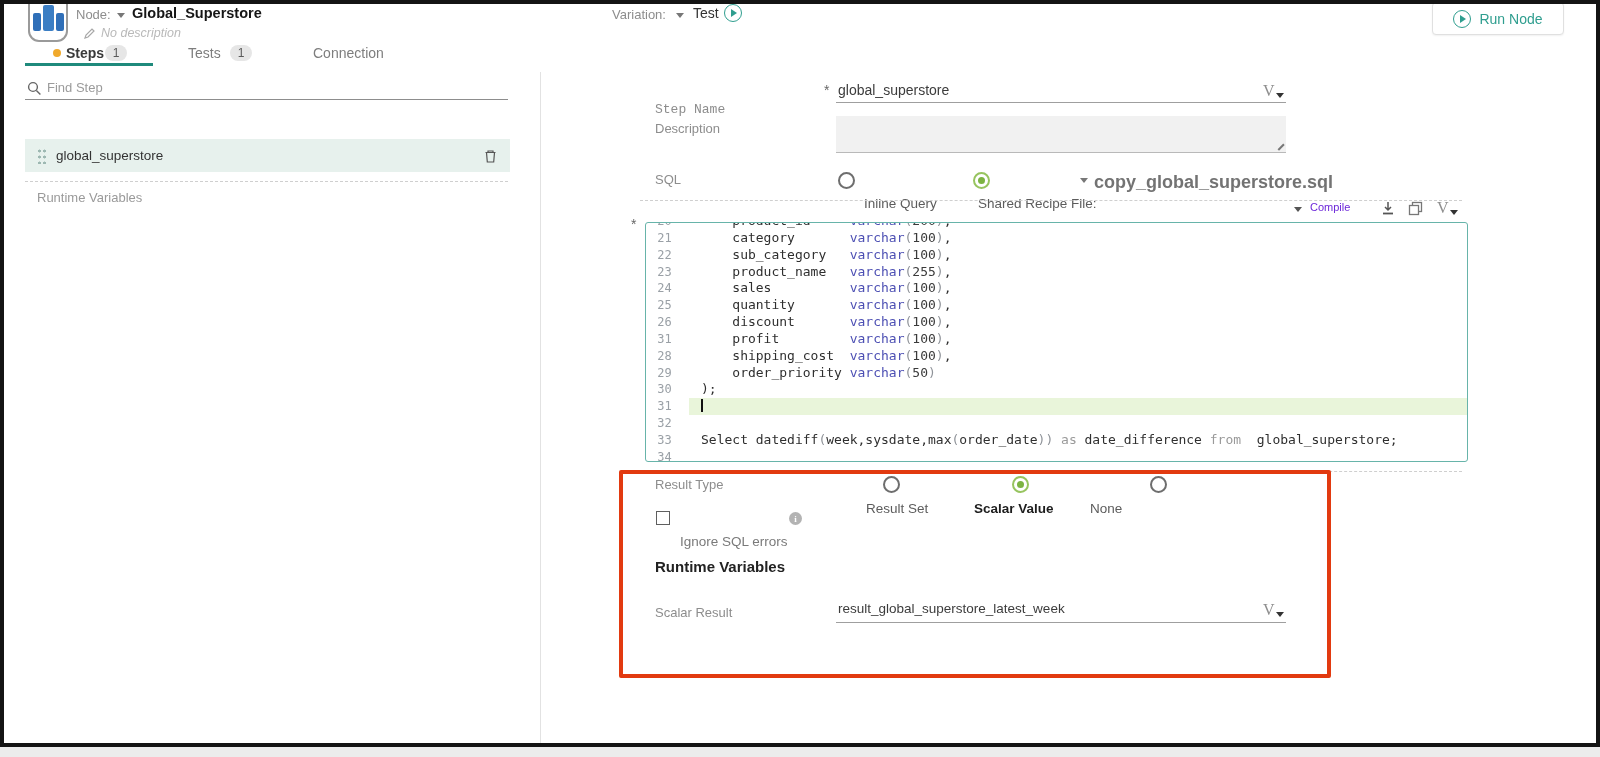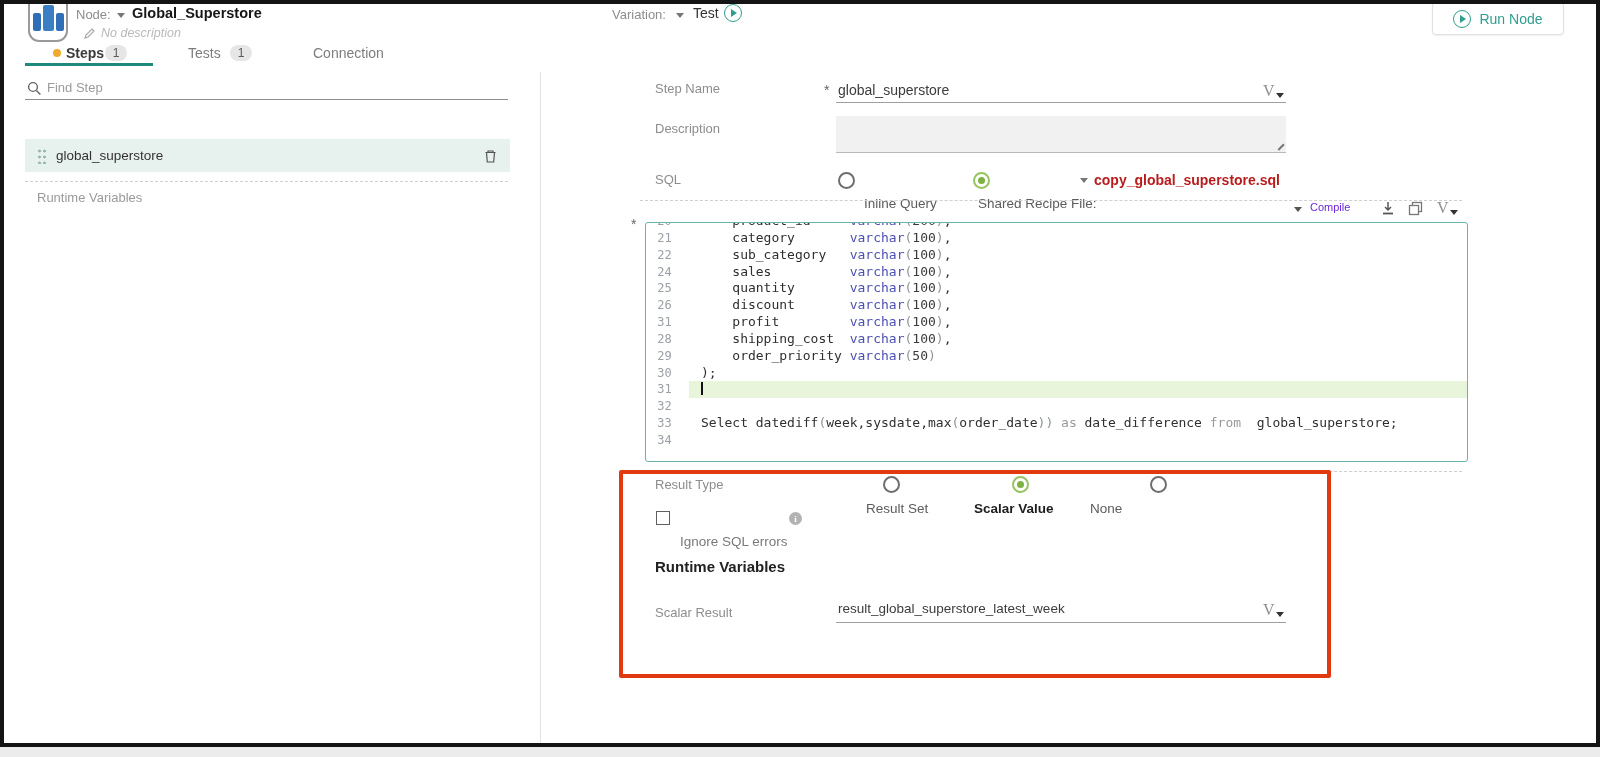--- a/index.html
+++ b/index.html
@@ -49,21 +49,21 @@
   .underline-input { position:absolute; height:1px; background:#9f9f9f; }
   .vicon { font-family:"Liberation Serif", serif; color:#8f8f8f; font-size:16px; cursor:pointer; }
   .vicon .vc { display:inline-block; width:0; height:0; border-left:4px solid transparent; border-right:4px solid transparent; border-top:5px solid #333; margin-left:1px; vertical-align:-2px; }
   .desc-box { left:836px; top:116px; width:450px; height:37px; background:#f1f1f1; border-bottom:1px solid #b9b9b9; }
   .resize-h { position:absolute; right:3px; bottom:3px; width:8px; height:8px; border-right:2px solid #777; border-bottom:0; transform:rotate(45deg); }
   .radio { display:inline-block; width:17px; height:17px; border:2px solid #6e6e6e; border-radius:50%; background:#fff; vertical-align:middle; cursor:pointer; position:relative; }
   .radio.sel { border-color:#97c45f; }
   .radio.sel::after { content:""; position:absolute; left:3px; top:3px; width:7px; height:7px; border-radius:50%; background:#7cb342; }
   .opt-label { font-size:13.5px; color:#5c5c5c;margin-top:23px; }
   .opt-label.strong { color:#1d1d1d; font-weight:bold;text-align:center; }
-  .file-name { font-size:14px; color:#b91c1c; font-weight:bold; }
+  .file-name { font-size:18px; color:#737373; font-weight:bold; }
 
   
   .toolbar-txt { color:#6d28d9; font-size:11px; cursor:pointer; }
   .editor { left:645px; top:222px; width:823px; height:240px; border:1px solid #67b4aa; border-radius:3px; background:#fff; overflow:hidden; font-family:"DejaVu Sans Mono", monospace; }
   .ed-inner { margin-top:-10px; }
   .cl { display:flex; height:16.85px; line-height:16.85px; }
   .ln { width:43px; padding-right:6px; text-align:center; color:#9aa0a6; font-size:12px; flex:none; }
   .code { flex:1; padding-left:12px; white-space:pre; font-size:13px; }
   .cl.cur .code { background:#e9f5da; }
   .caret-bar { display:inline-block; width:1.5px; height:13px; background:#111; vertical-align:-2px; }
@@ -142,21 +142,21 @@
       <svg class="ic" width="15" height="16" viewBox="0 0 15 16">
           <path d="M2.5 4.5h10M5 4.5V3h5v1.5M3.5 4.5l.8 9.5h6.4l.8-9.5" fill="none" stroke="#555" stroke-width="1.2"></path>
         </svg>
     </span>
   </div>
 
   <div class="abs dashed" style="left:25px; top:181px; width:483px;"></div>
   <span class="abs" style="left:37px; top:190px; font-size:13px; color:#9a9a9a;">Runtime Variables</span>
 
   
-  <span class="abs lbl" style="left:655px; top:81px;">Step Name</span>
+  <span class="abs lbl" style="left:655px; top:102px;font-family:Liberation Mono, monospace;">Step Name</span>
   <span class="abs req" style="left:824px; top:82px;">*</span>
   <span class="abs input-val" style="left:838px; top:82px;">global_superstore</span>
   <div class="abs underline-input" style="left:836px; top:102px; width:450px;"></div>
   <span class="abs vicon" style="left:1263px; top:82px;"><span>V</span><span class="vc"></span></span>
 
   <span class="abs lbl" style="left:655px; top:121px;">Description</span>
   <div class="abs desc-box">
     <span></span>
     <span class="resize-h"></span>
   </div>
@@ -199,20 +199,24 @@
         </div>
         <div class="cl">
           <span class="ln">21</span>
           <span class="code"><span class="tk-id">    category       </span><span class="tk-type">varchar</span><span class="tk-p">(</span><span class="tk-n">100</span><span class="tk-p">)</span><span class="tk-id">,</span></span>
         </div>
         <div class="cl">
           <span class="ln">22</span>
           <span class="code"><span class="tk-id">    sub_category   </span><span class="tk-type">varchar</span><span class="tk-p">(</span><span class="tk-n">100</span><span class="tk-p">)</span><span class="tk-id">,</span></span>
         </div>
         <div class="cl">
+          <span class="ln">23</span>
+          <span class="code"><span class="tk-id">    product_name   </span><span class="tk-type">varchar</span><span class="tk-p">(</span><span class="tk-n">255</span><span class="tk-p">)</span><span class="tk-id">,</span></span>
+        </div>
+        <div class="cl">
           <span class="ln">24</span>
           <span class="code"><span class="tk-id">    sales          </span><span class="tk-type">varchar</span><span class="tk-p">(</span><span class="tk-n">100</span><span class="tk-p">)</span><span class="tk-id">,</span></span>
         </div>
         <div class="cl">
           <span class="ln">25</span>
           <span class="code"><span class="tk-id">    quantity       </span><span class="tk-type">varchar</span><span class="tk-p">(</span><span class="tk-n">100</span><span class="tk-p">)</span><span class="tk-id">,</span></span>
         </div>
         <div class="cl">
           <span class="ln">26</span>
           <span class="code"><span class="tk-id">    discount       </span><span class="tk-type">varchar</span><span class="tk-p">(</span><span class="tk-n">100</span><span class="tk-p">)</span><span class="tk-id">,</span></span>

